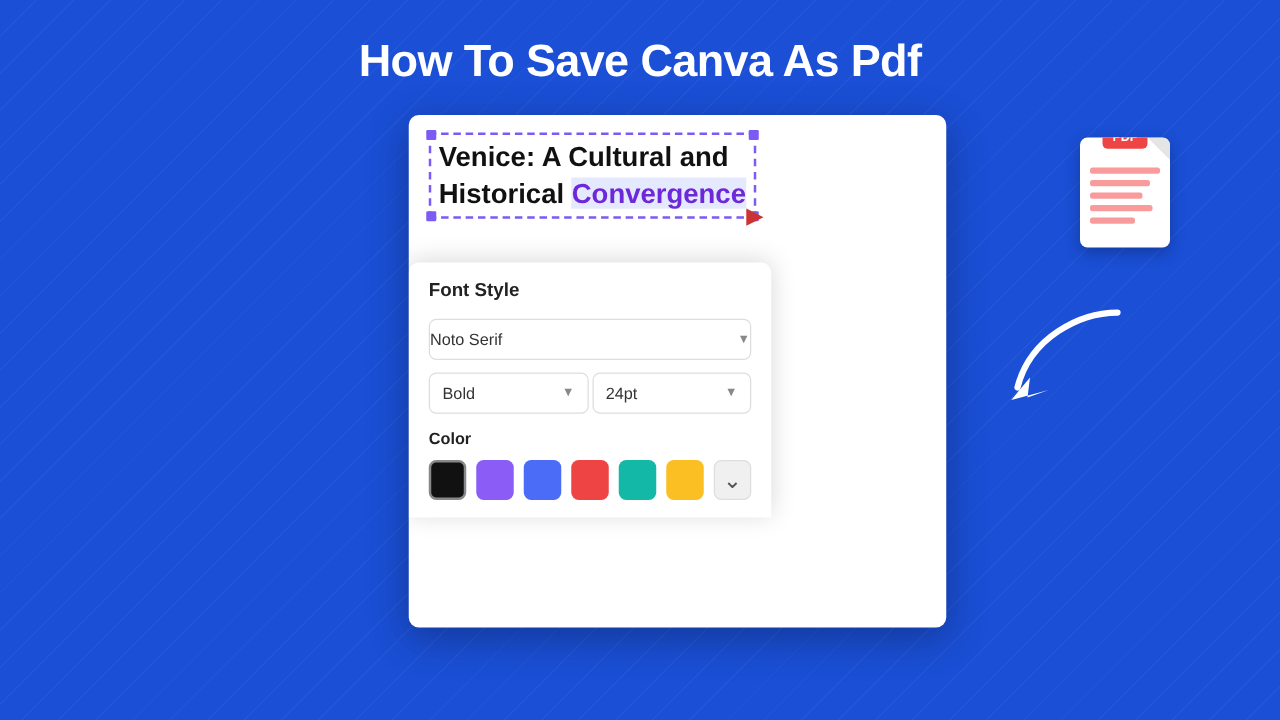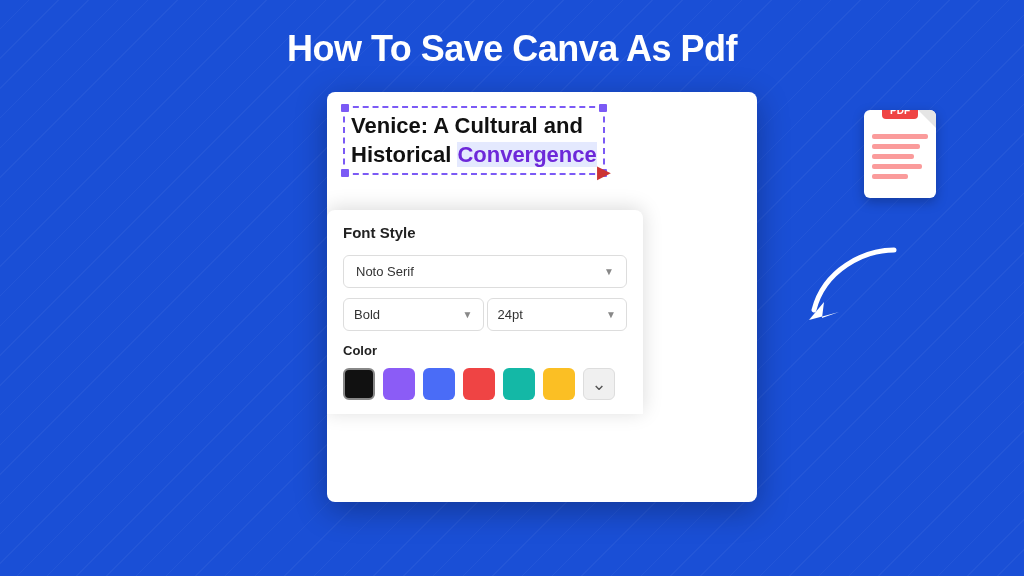--- a/index.html
+++ b/index.html
@@ -143,21 +143,21 @@
       color: #333;
       line-height: 1.5;
       margin-top: 4px;
     }
 
     
     .font-panel {
       position: absolute;
       bottom: 0;
       left: 0;
-      width: 316px;
+      width: 290px;
       background: white;
       border-radius: 8px 8px 0 0;
       box-shadow: 0 -2px 20px rgba(0,0,0,0.15);
       padding: 14px 16px;
       z-index: 10;
     }
 
     .font-panel-title {
       font-size: 15px;
       font-weight: 600;
@@ -166,21 +166,21 @@
     }
 
     .font-dropdown-row {
       margin-bottom: 10px;
     }
 
     .font-dropdown {
       width: 100%;
       border: 1px solid #ddd;
       border-radius: 6px;
-      padding: 8px 12px;
+      padding: 8px 0;
       display: flex;
       justify-content: space-between;
       align-items: center;
       font-size: 13px;
       color: #333;
       background: white;
     }
 
     .font-row-2 {
       display: flex;

